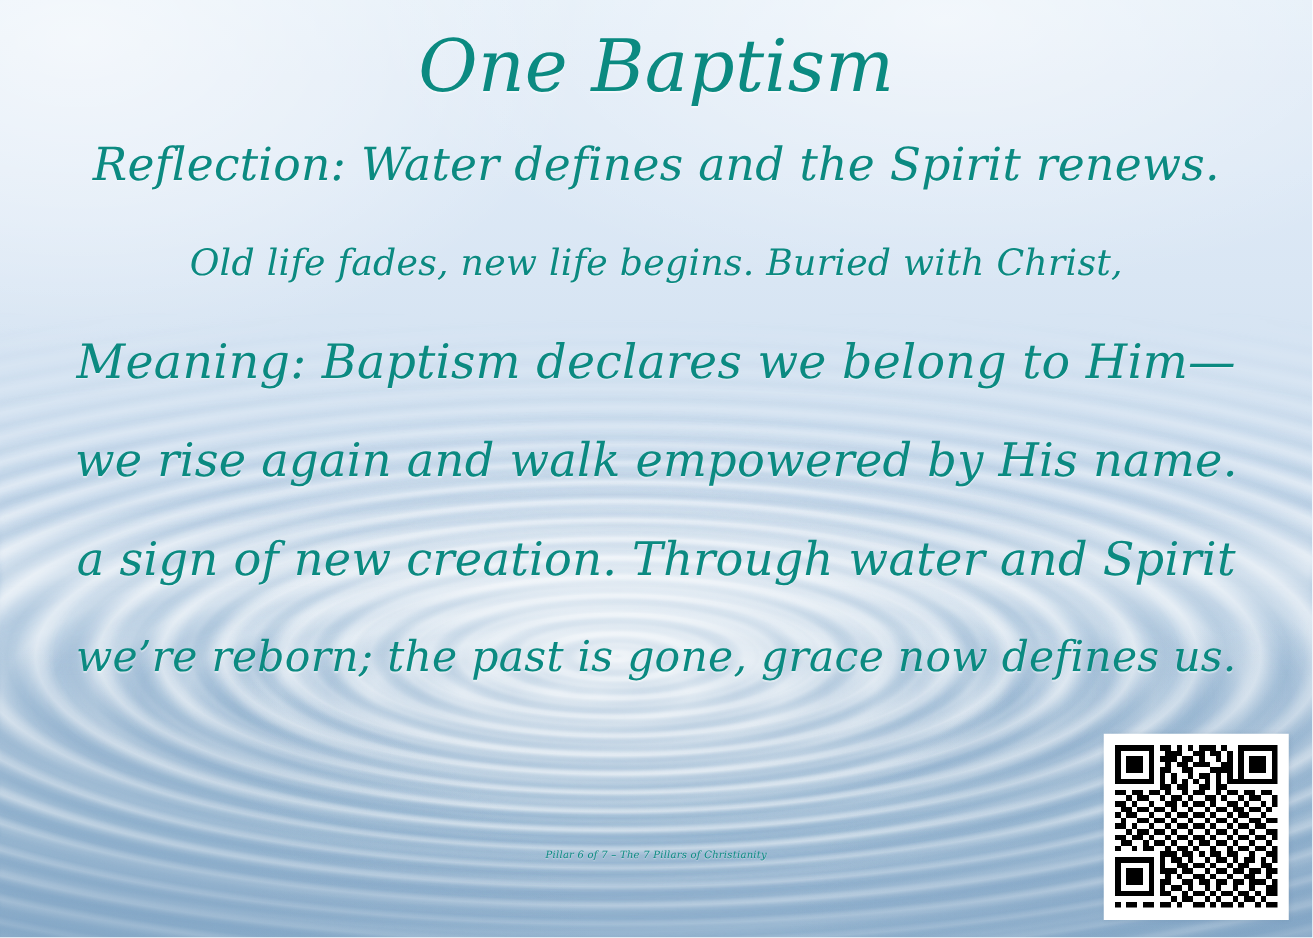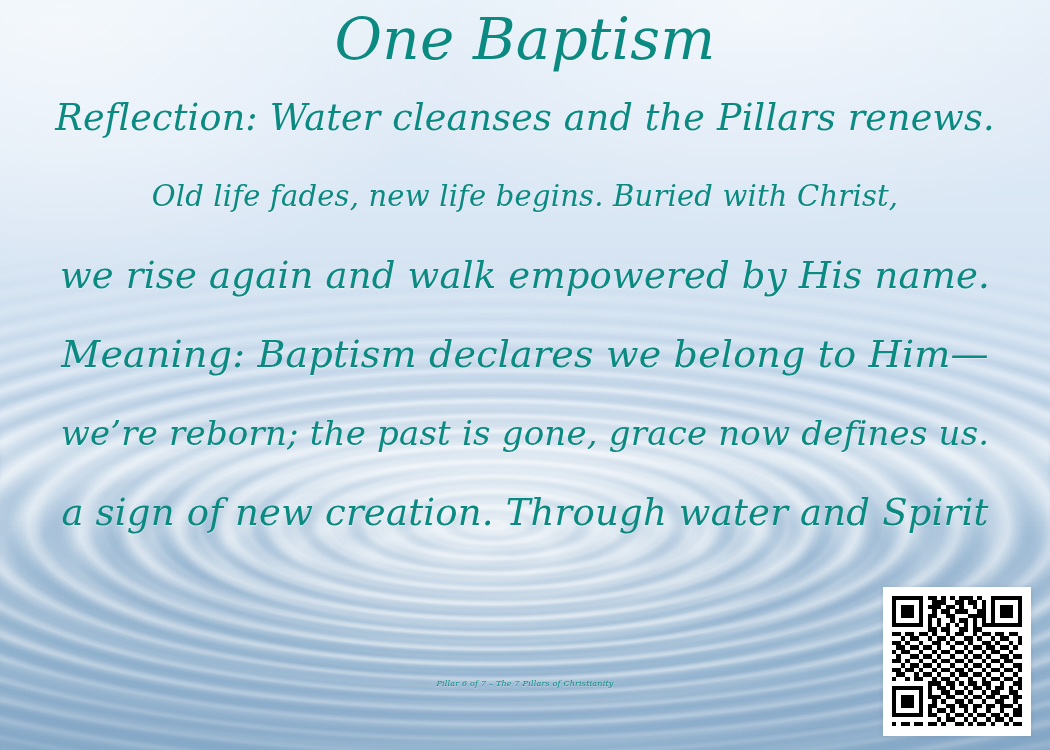--- a/index.html
+++ b/index.html
@@ -168,21 +168,21 @@
     font-style: italic;
     font-weight: 400;
     color: #0b8a81;
     letter-spacing: 0.2px;
     white-space: nowrap;
   }
 
   #title {
     font-size: 58px;
     line-height: 1;
-    margin-top: 10px;
+    margin-top: 24px;
     text-shadow: 0 1px 1px rgba(255,255,255,0.55);
   }
 
   #body-lines {
     margin-top: 10px;
     display: flex;
     flex-direction: column;
     align-items: center;
     gap: 0px;
     width: 100%;
@@ -237,26 +237,26 @@
   <div class="bg-layer" id="ripples-inner"></div>
   <div class="bg-layer" id="sheen-band"></div>
   <div class="bg-layer" id="bloom-centre"></div>
   <div class="bg-layer" id="vignette"></div>
 
   <div id="content">
 
     <div id="title" class="script">One Baptism</div>
 
     <div id="body-lines">
-      <div class="body-line script" style="font-size: 36.5px;">Reflection: Water cleanses and the Pillars renews.</div>
+      <div class="body-line script" style="font-size: 36.5px;">Reflection: Water defines and the Spirit renews.</div>
       <div class="body-line script" style="font-size: 29px;">Old life fades, new life begins. Buried with Christ,</div>
+      <div class="body-line script" style="font-size: 38px;">Meaning: Baptism declares we belong to Him—</div>
       <div class="body-line script" style="font-size: 37px;">we rise again and walk empowered by His name.</div>
-      <div class="body-line script" style="font-size: 38px;">Meaning: Baptism declares we belong to Him—</div>
+      <div class="body-line script" style="font-size: 37px;">a sign of new creation. Through water and Spirit</div>
       <div class="body-line script" style="font-size: 34px;">we’re reborn; the past is gone, grace now defines us.</div>
-      <div class="body-line script" style="font-size: 37px;">a sign of new creation. Through water and Spirit</div>
     </div>
 
     <div id="footer-line" class="script" style="font-size: 8px;">Pillar 6 of 7 – The 7 Pillars of Christianity</div>
   </div>
 
   <div id="qr-panel">
     <svg id="qr-code" xmlns="http://www.w3.org/2000/svg" viewBox="0 0 29 29" shape-rendering="crispEdges" aria-label="qr-code">
         <rect x="0" y="0" width="29" height="29" fill="#ffffff"></rect>
         <rect x="0" y="0" width="1" height="1" fill="#000000"></rect>
         <rect x="1" y="0" width="1" height="1" fill="#000000"></rect>

